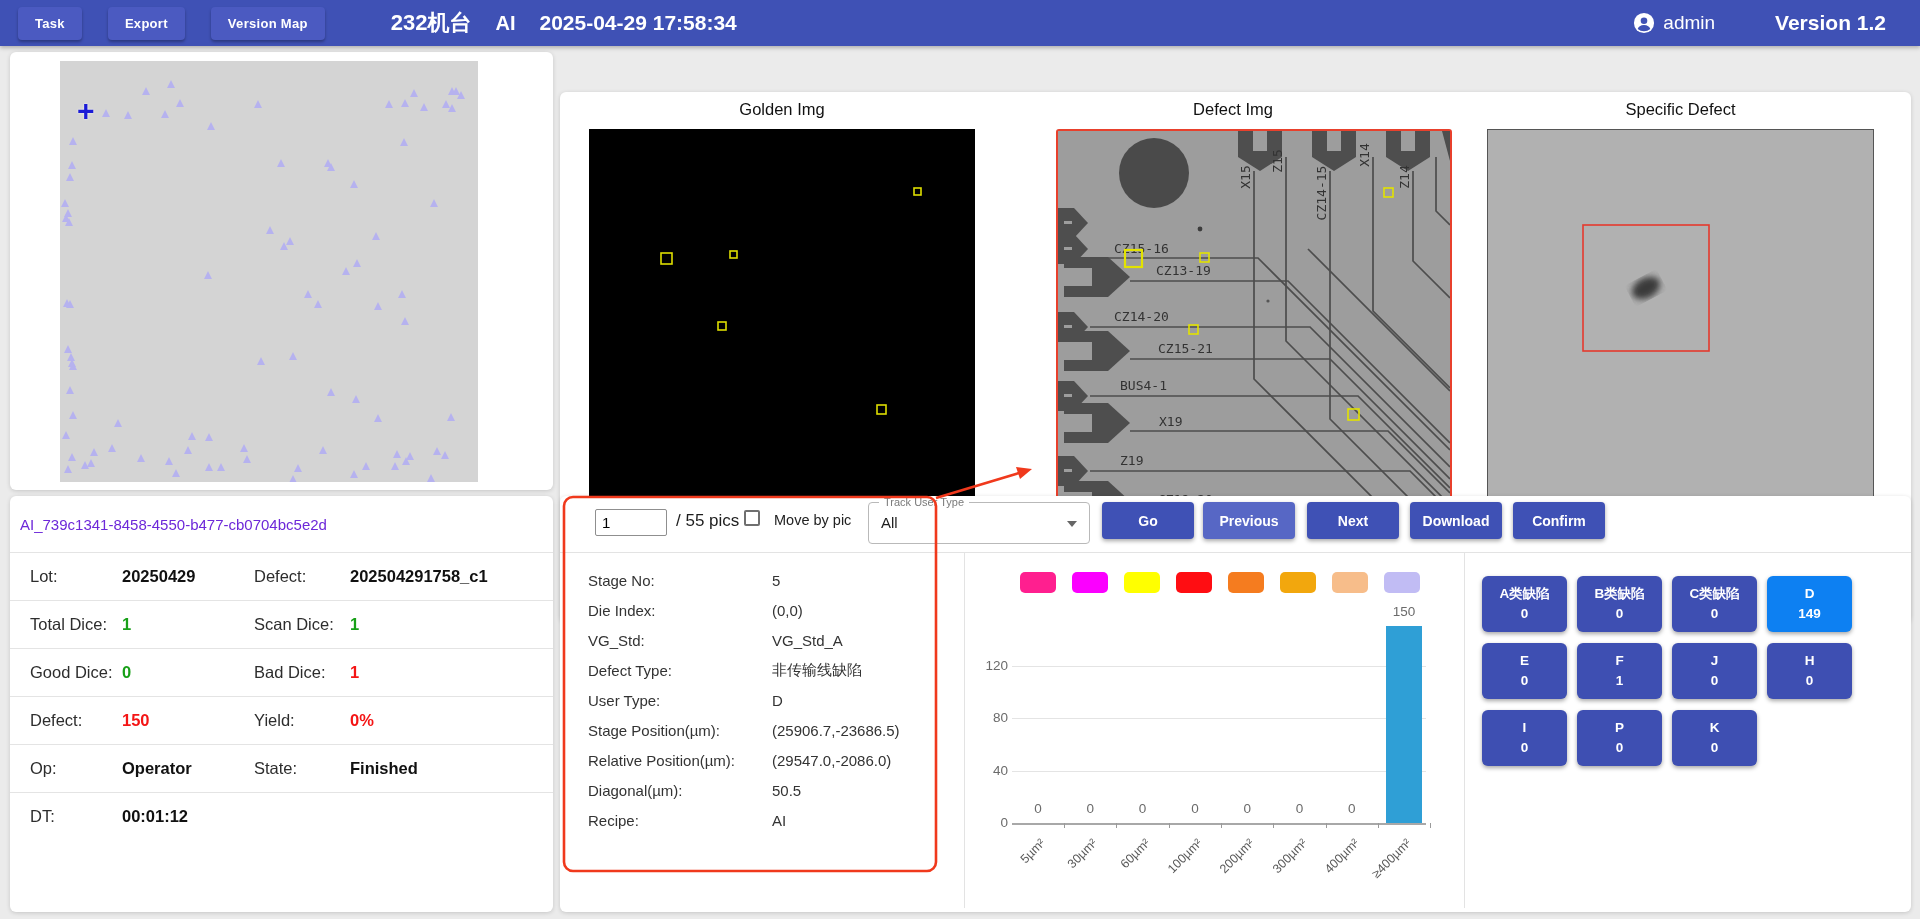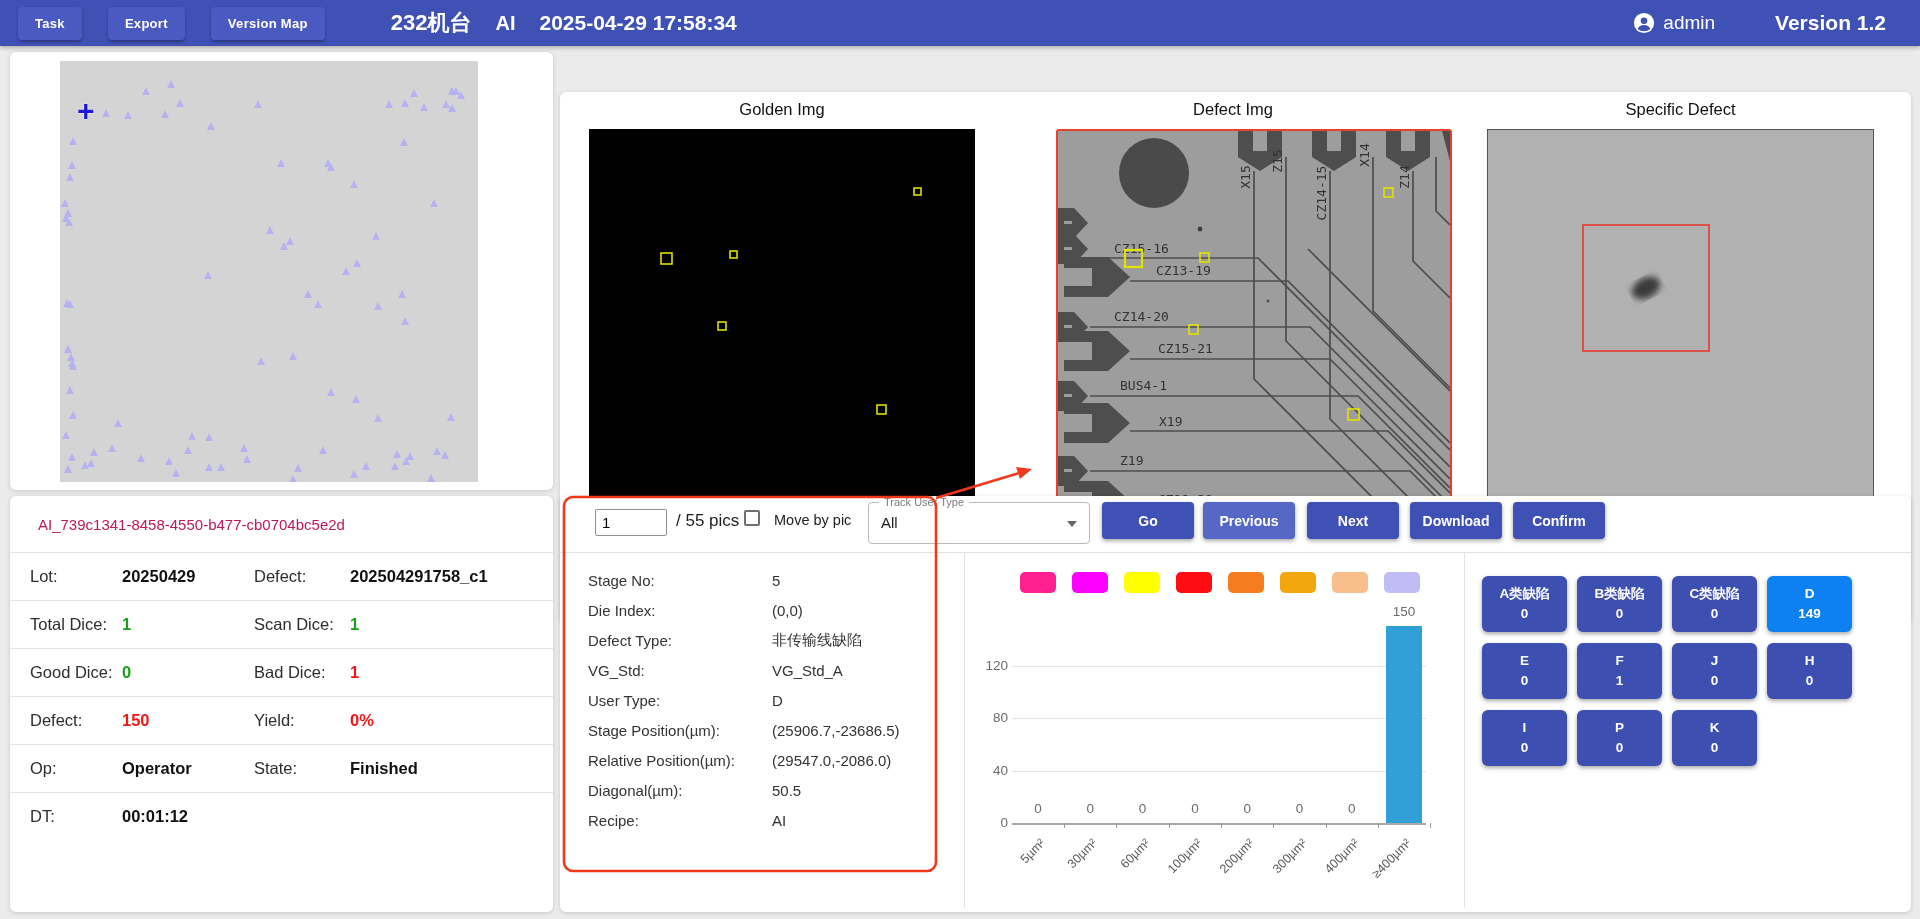--- a/index.html
+++ b/index.html
@@ -17,21 +17,21 @@
   .wafer-map { position:absolute; left:50px; top:9px; width:418px; height:421px; background:#d4d4d4; overflow:hidden; }
   .dot { position:absolute; width:0; height:0; border-left:4px solid transparent; border-right:4px solid transparent; border-bottom:8px solid #b6b2ef; }
   .crosshair { position:absolute; left:17px; top:33px; color:#1b1bd6; font-size:30px; font-weight:700; text-shadow:0 0 2px #fff; }
   
   #card-tr { left:560px; top:52px; width:1351px; height:530px;margin-top:40px; }
   .fig-title { position:absolute; top:8px; font-size:16.5px; color:#111; text-align:center; }
   .img-box { position:absolute; top:37px; }
   .defect-frame { border:2.5px solid #e8402c; border-radius:3px; }
   
   #card-bl { left:10px; top:496px; width:543px; height:416px; font-size:16.5px; color:#2d2d2d; }
-  .info-id { height:56px; display:flex; align-items:center; padding-left:28px; font-size:15px; color:#be185d; }
+  .info-id { height:56px; display:flex; align-items:center; padding-left:10px; font-size:15px; color:#6d28d9; }
   .info-row { height:48px; border-top:1px solid #e4e4e4; display:grid; grid-template-columns:92px 132px 96px 1fr; align-items:center; padding-left:20px; }
   .info-val { font-weight:700; }
   [data-color="green"] { color:#18a018; } [data-color="red"] { color:#f41515; } [data-color="dark"] { color:#111; }
   
   #card-br { left:560px; top:496px; width:1351px; height:416px; }
   .hdivider { position:absolute; left:0; top:56px; width:1351px; height:1px; background:#e3e3e3; }
   .vdivider { position:absolute; top:57px; bottom:4px; width:1px; background:#e3e3e3; }
   .page-input { position:absolute; left:35px; top:13px; width:72px; height:27px; border:1px solid #8f8f8f; border-radius:2px; font-size:15px; padding-left:6px; font-family:"Liberation Sans",sans-serif; }
   .pics-label { position:absolute; left:116px; top:15px; font-size:17px; color:#1d1d1d; }
   .checkbox { position:absolute; left:184px; top:14px; width:16px; height:16px; border:2px solid #6f6f6f; border-radius:2px; cursor:pointer; background:#fff; }
@@ -364,26 +364,26 @@
   <div class="details">
     <div class="d-row">
         <span class="d-label">Stage No:</span>
         <span class="d-value">5</span>
       </div>
     <div class="d-row">
         <span class="d-label">Die Index:</span>
         <span class="d-value">(0,0)</span>
       </div>
     <div class="d-row">
+        <span class="d-label">VG_Std:</span>
+        <span class="d-value">VG_Std_A</span>
+      </div>
+    <div class="d-row">
         <span class="d-label">Defect Type:</span>
         <span class="d-value">非传输线缺陷</span>
-      </div>
-    <div class="d-row">
-        <span class="d-label">VG_Std:</span>
-        <span class="d-value">VG_Std_A</span>
       </div>
     <div class="d-row">
         <span class="d-label">User Type:</span>
         <span class="d-value">D</span>
       </div>
     <div class="d-row">
         <span class="d-label">Stage Position(µm):</span>
         <span class="d-value">(25906.7,-23686.5)</span>
       </div>
     <div class="d-row">

